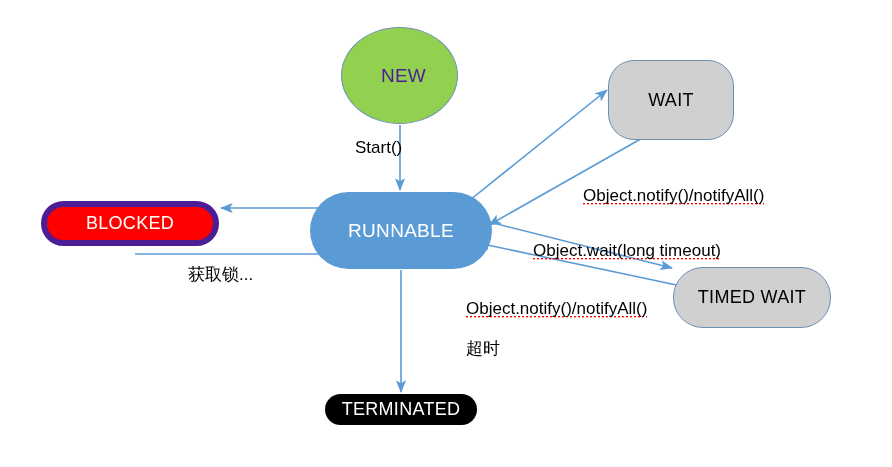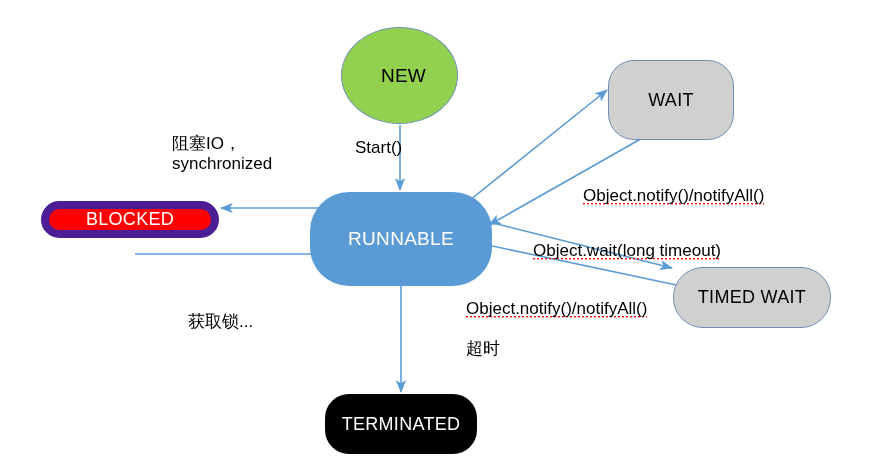--- a/index.html
+++ b/index.html
@@ -41,48 +41,48 @@
   #node-new {
     left: 341px;
     top: 27px;
     width: 117px;
     height: 97px;
     border-radius: 50%;
     background: #92D050;
     border: 1px solid #6d92b8;
   }
   #node-new .node-label {
-    color: #000000;
+    color: #4c1d95;
     font-size: 19px;
     margin-left: 8px;
   }
 
   
   #node-runnable {
     left: 310px;
     top: 192px;
     width: 182px;
-    height: 94px;
+    height: 77px;
     border-radius: 39px;
     background: #5B9BD5;
   }
   #node-runnable .node-label {
     color: #ffffff;
     font-size: 19px;
   }
 
   
   #node-blocked {
     left: 41px;
     top: 201px;
     width: 178px;
-    height: 37px;
+    height: 45px;
     border-radius: 26px;
     background: #FF0000;
-    border: 8px solid #4c1d95;
+    border: 6px solid #4c1d95;
   }
   #node-blocked .node-label {
     color: #ffffff;
     font-size: 18px;
   }
 
   
   #node-wait {
     left: 608px;
     top: 60px;
@@ -110,21 +110,21 @@
   #node-timed-wait .node-label {
     color: #000000;
     font-size: 18px;
   }
 
   
   #node-terminated {
     left: 325px;
     top: 394px;
     width: 152px;
-    height: 60px;
+    height: 31px;
     border-radius: 24px;
     background: #000000;
   }
   #node-terminated .node-label {
     color: #ffffff;
     font-size: 18px;
   }
 
   .edge-label {
     position: absolute;
@@ -138,21 +138,21 @@
     background-repeat: repeat-x;
     background-position: left 96%;
     background-size: 4px 3px;
     background-image:
       radial-gradient(circle at 1px 1.6px, #ff0000 0.9px, rgba(255,0,0,0) 1.1px);
     padding-bottom: 1px;
   }
 
   #label-start      { left: 355px; top: 138px; }
   #label-blocked-in { left: 172px; top: 134px; }
-  #label-blocked-out{ left: 188px; top: 265px; margin-top: 47px; }
+  #label-blocked-out{ left: 188px; top: 265px; }
   #label-terminate  { left: 291px; top: 301px; }
   #label-wait       { left: 499px; top: 120px; }
   #label-notify     { left: 583px; top: 166px; }
   #label-wait-to    { left: 533px; top: 221px; }
   #label-notify-to  { left: 466px; top: 279px; }
 </style>
 </head>
 <body>
 
 <div id="canvas">
@@ -204,22 +204,20 @@
   <div class="node" id="node-timed-wait">
     <span class="node-label">TIMED WAIT</span>
   </div>
 
   <div class="node" id="node-terminated">
     <span class="node-label">TERMINATED</span>
   </div>
 
   <div class="edge-label" id="label-start">Start()</div>
 
-  <div class="edge-label" id="label-blocked-in">阻塞IO，
-synchronized</div>
 
   <div class="edge-label" id="label-blocked-out">获取锁...</div>
 
 
 
   <div class="edge-label" id="label-notify">
     <span class="sp">Object.notify()/notifyAll()</span>
   </div>
 
   <div class="edge-label" id="label-wait-to">

